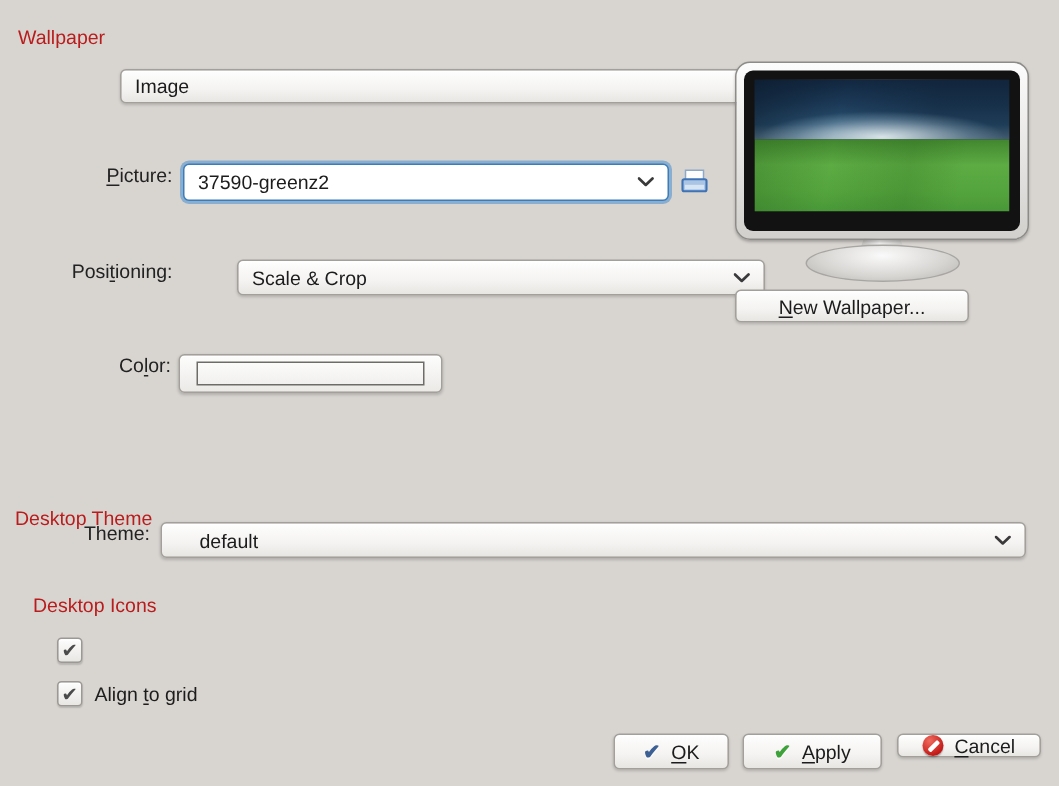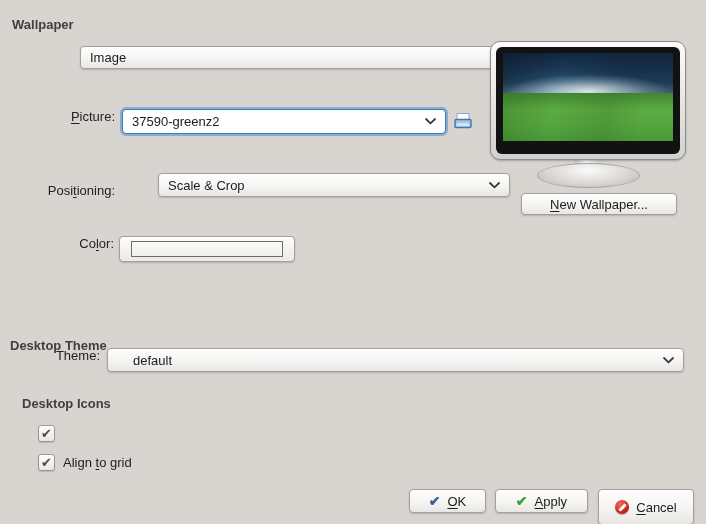--- a/index.html
+++ b/index.html
@@ -4,21 +4,21 @@
 <style>
   html,body{margin:0;padding:0;}
   body{
     width:706px;height:524px;position:relative;overflow:hidden;
     background:#d8d5d1;
     font-family:"Liberation Sans","DejaVu Sans",sans-serif;
     font-size:13px;color:#1c1c1c;
     -webkit-font-smoothing:antialiased;
   }
   .abs{position:absolute;}
-  .heading{font-weight:bold;color:#404040;}
+  .heading{font-weight:normal;color:#b91c1c;}
   .form-label{text-align:right;display:flex;justify-content:flex-end;color:#222;}
   .accel{text-decoration:underline;text-underline-offset:2px;}
   
   .combo,.kbtn{
     box-sizing:border-box;display:flex;align-items:center;
     background:linear-gradient(to bottom,#fefefe,#f4f3f1 60%,#e8e6e3);
     border:1px solid #a3a09b;border-radius:4px;
     box-shadow:0 1px 2px rgba(0,0,0,0.18), inset 0 1px 0 #ffffff;
     padding:0 9px;color:#1c1c1c;cursor:default;
   }
@@ -99,21 +99,21 @@
 <div class="abs" style="left:451px;top:110px;width:24px;height:24px;display:flex;align-items:center;justify-content:center;">
   <span>
     <svg width="22" height="22" viewBox="0 0 22 22">
       <rect x="5" y="3.5" width="12" height="9" fill="#fdfdfd" stroke="#8ea8c8" stroke-width="1"></rect>
       <rect x="3" y="9.5" width="16" height="8" rx="1.2" fill="#aac4e4" stroke="#3f73b5" stroke-width="1.4"></rect>
       <rect x="4.6" y="13.2" width="12.8" height="3" fill="#d6e4f4"></rect>
     </svg>
   </span>
 </div>
 
-<div class="abs form-label" style="left:0;top:183px;width:115px;height:24px;">
+<div class="abs form-label" style="left:0;top:173px;width:115px;height:24px;">
   <span><span>Posi</span><span class="accel">t</span><span>ioning:</span></span>
 </div>
 <div class="abs combo" style="left:122px;top:173px;width:352px;height:24px;margin-left:36px;">
   <span>Scale &amp; Crop</span>
   <span class="chev">
     <svg width="11" height="7" viewBox="0 0 11 7">
         <polyline points="1,1 5.5,5.3 10,1" stroke="#3a3a3a" stroke-width="1.8" fill="none" stroke-linecap="round" stroke-linejoin="round"></polyline>
       </svg>
   </span>
 </div>
@@ -129,21 +129,21 @@
 <div class="abs stand-base" style="left:537px;top:163px;width:103px;height:25px;"></div>
 <div class="abs monitor-frame" style="left:490px;top:41px;width:196px;height:119px;">
   <div class="monitor-bezel">
     <div class="monitor-screen">
       <div class="sky"></div>
       <div class="grass"></div>
     </div>
   </div>
 </div>
 
-<button class="abs kbtn" style="left:490px;top:193px;width:156px;height:22px;font-size:13px;margin-left:31px;">
+<button class="abs kbtn" style="left:490px;top:193px;width:156px;height:22px;font-size:13px;">
   <span><span></span><span class="accel">N</span><span>ew Wallpaper...</span></span>
 </button>
 
 <div class="abs heading" style="left:10px;top:338px;">Desktop Theme</div>
 <div class="abs form-label" style="left:0;top:348px;width:100px;height:24px;">Theme:</div>
 <div class="abs combo" style="left:107px;top:348px;width:577px;height:24px;padding-left:25px;">
   <span>default</span>
   <span class="chev">
     <svg width="11" height="7" viewBox="0 0 11 7">
         <polyline points="1,1 5.5,5.3 10,1" stroke="#3a3a3a" stroke-width="1.8" fill="none" stroke-linecap="round" stroke-linejoin="round"></polyline>
@@ -169,16 +169,16 @@
 <button class="abs kbtn" style="left:409px;top:489px;width:77px;height:24px;font-size:13px;">
   <span class="check-glyph ok-check">✔</span>
   <span><span></span><span class="accel">O</span><span>K</span></span>
 </button>
 
 <button class="abs kbtn" style="left:495px;top:489px;width:93px;height:24px;font-size:13px;">
   <span class="check-glyph apply-check">✔</span>
   <span><span></span><span class="accel">A</span><span>pply</span></span>
 </button>
 
-<button class="abs kbtn" style="left:598px;top:489px;width:96px;height:36px;font-size:13px;">
+<button class="abs kbtn" style="left:598px;top:489px;width:96px;height:16px;font-size:13px;">
   <span class="cancel-circle"></span>
   <span><span></span><span class="accel">C</span><span>ancel</span></span>
 </button>
 
 </body></html>

